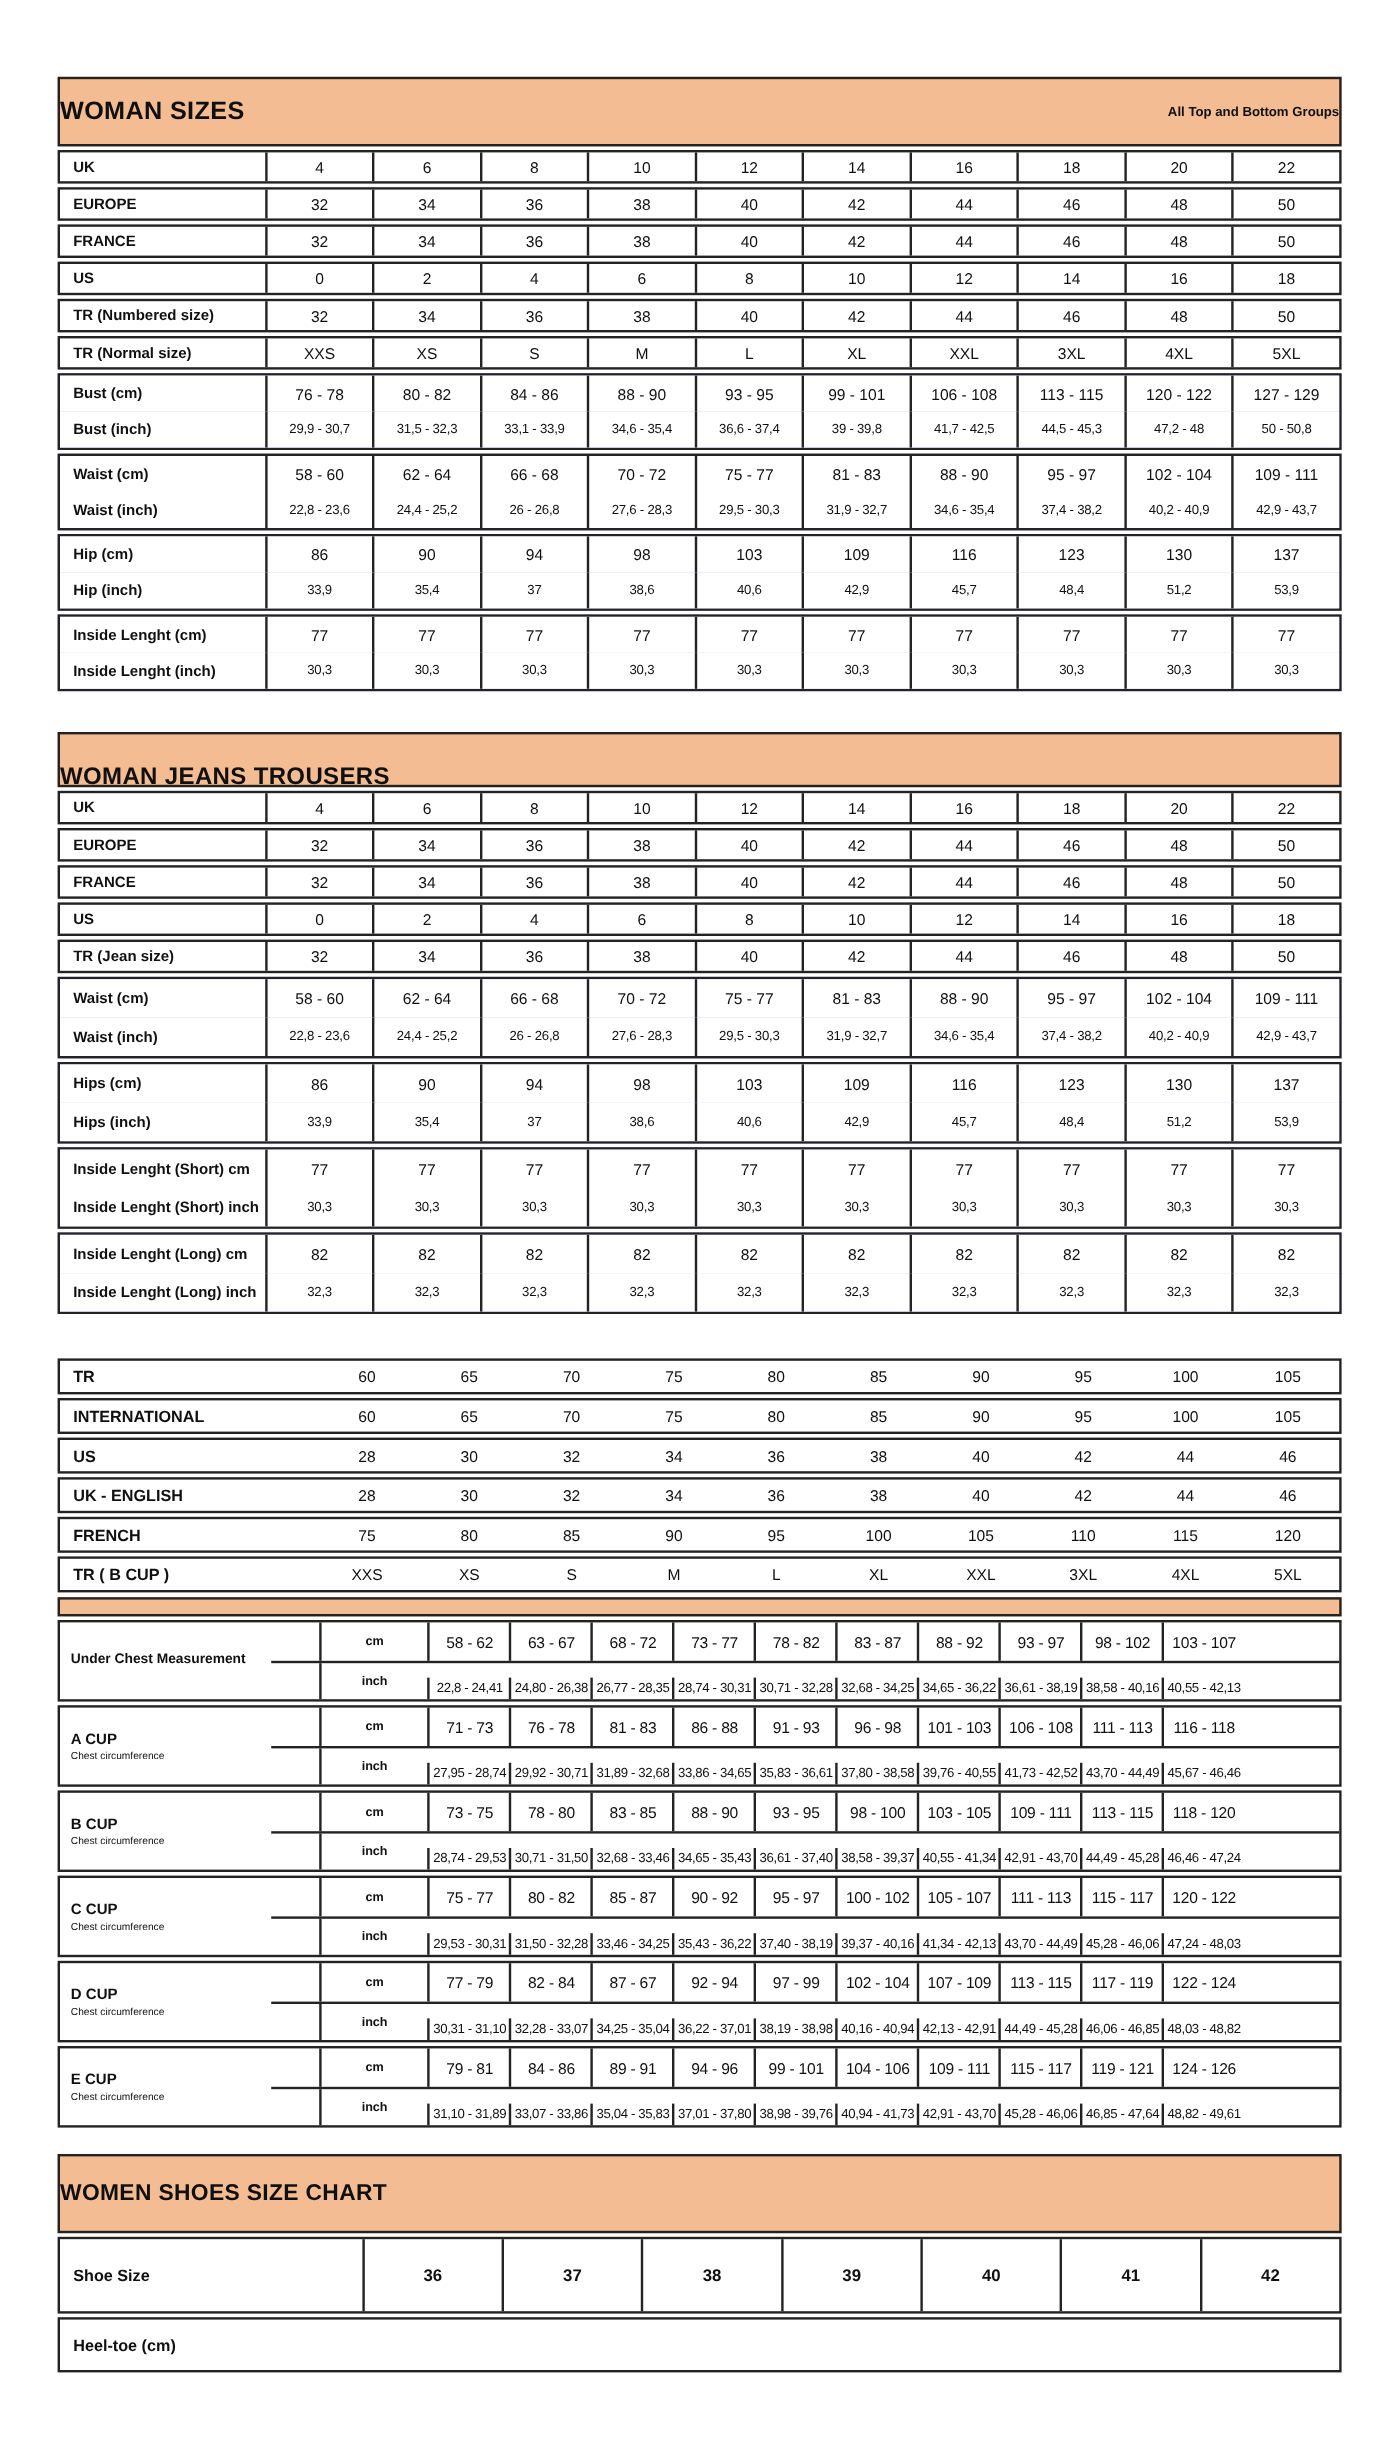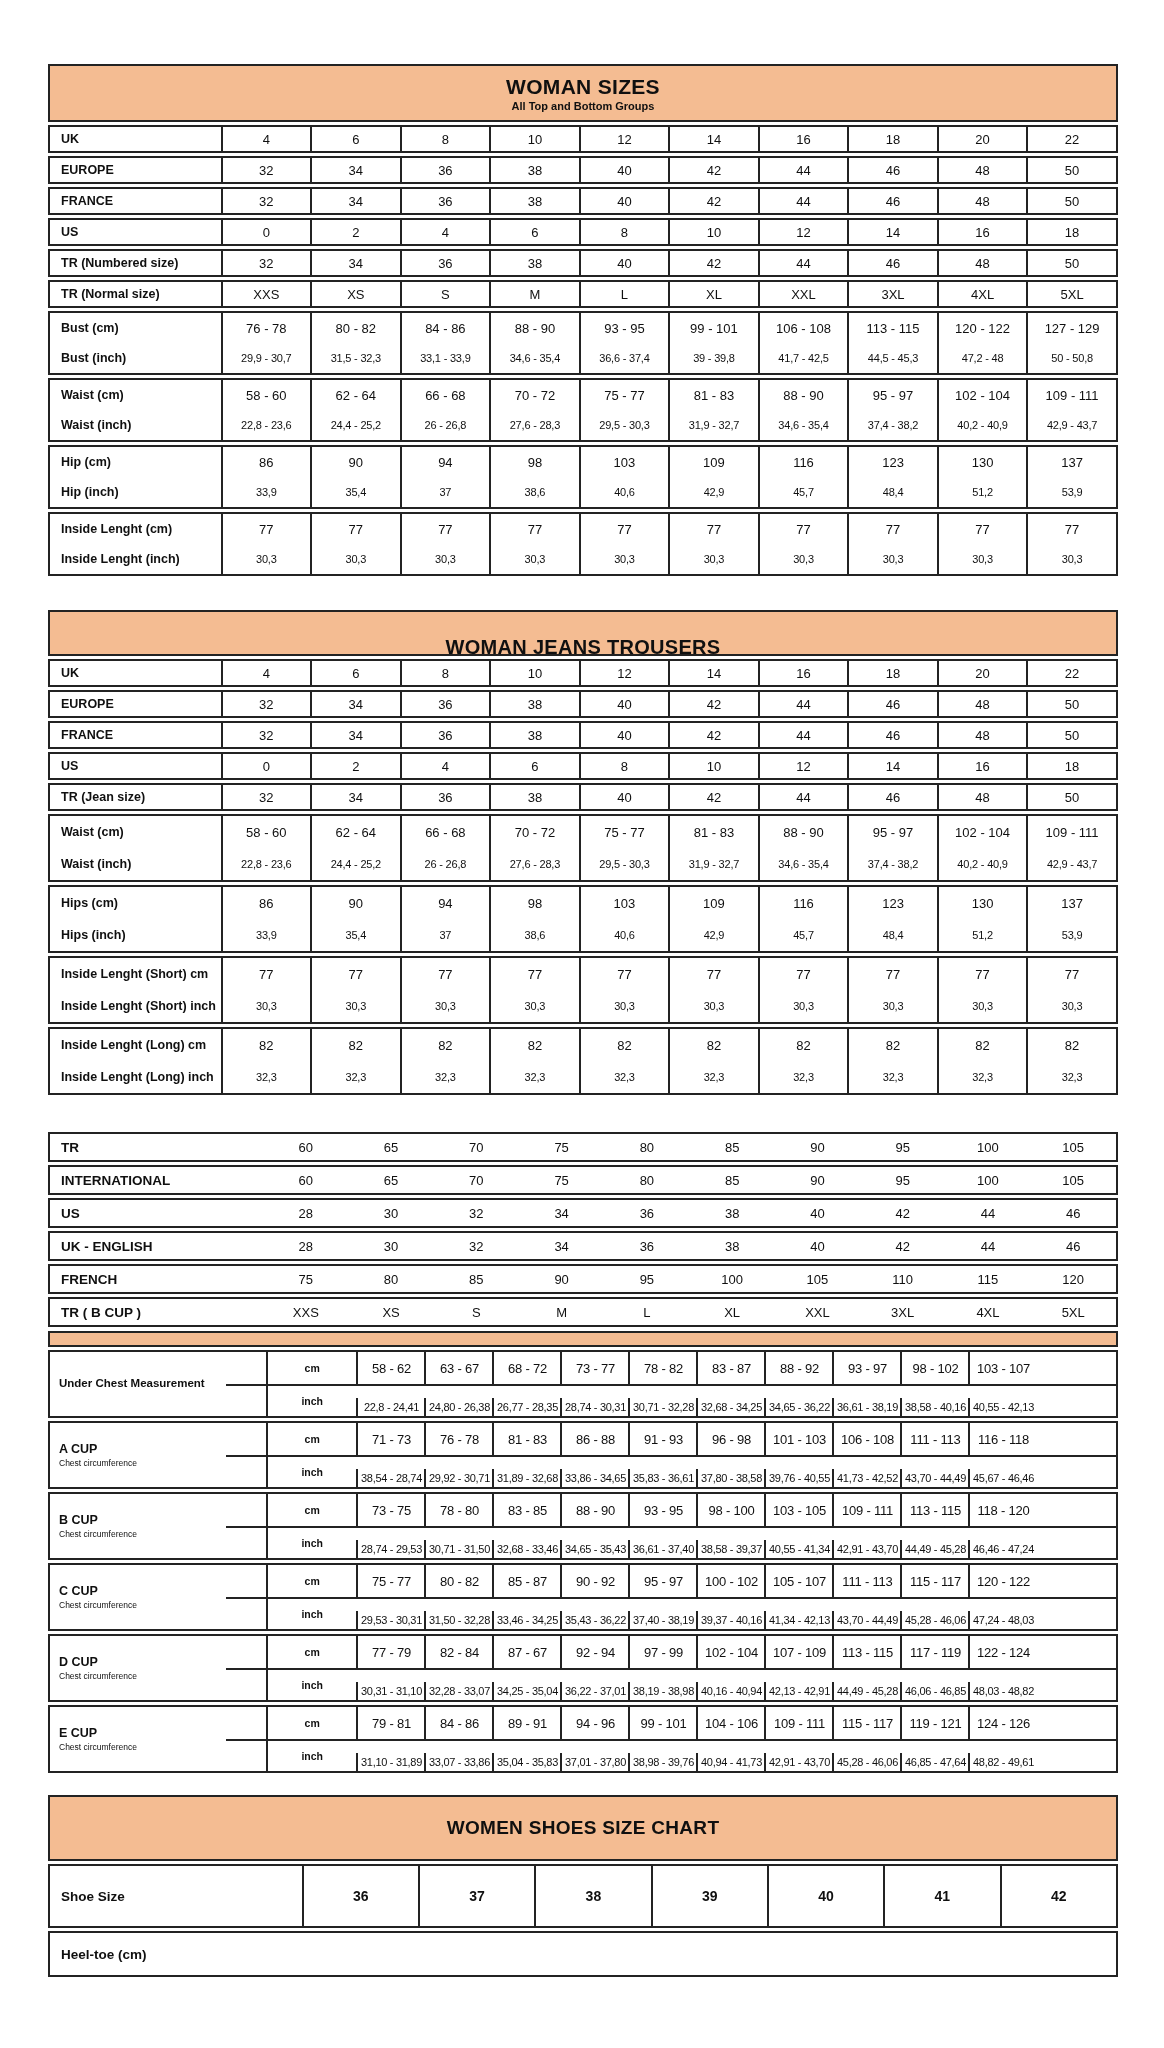--- a/index.html
+++ b/index.html
@@ -11,21 +11,21 @@
   html,body{margin:0;padding:0;}
   body{
     width:1164px;height:2048px;background:#ffffff;color:var(--ink);
     font-family:"Liberation Sans","DejaVu Sans",sans-serif;
   }
   .page{padding:64px 46px 0 48px;}
 
   
   .hdr{
     border:2px solid var(--bd);background:var(--peach);
-    display:flex;flex-direction:column;align-items:center;justify-content:center;
+    display:flex;flex-direction:row;align-items:center;justify-content:space-between;
   }
   .hdr .title{font-weight:700;letter-spacing:.3px;}
   .t-std .hdr{height:58px;}
   .t-std .hdr .title{font-size:21px;}
   .t-std .hdr .subtitle{font-size:11px;font-weight:700;margin-top:1px;}
   .t-jeans .hdr{height:46px;}
   .t-jeans .hdr .title{font-size:20px;margin-top:29px;}
   .t-bra .hdr{height:57px;}
   .t-bra .hdr .title{font-size:18px;}
   .t-shoe .hdr{height:66px;}
@@ -616,21 +616,21 @@
               <div class="cell val">86 - 88</div>
               <div class="cell val">91 - 93</div>
               <div class="cell val">96 - 98</div>
               <div class="cell val">101 - 103</div>
               <div class="cell val">106 - 108</div>
               <div class="cell val">111 - 113</div>
               <div class="cell val">116 - 118</div>
             </div>
             <div class="cuprow inchrow">
               <div class="cell unit">inch</div>
-              <div class="cell val">38,54 - 28,74</div>
+              <div class="cell val">27,95 - 28,74</div>
               <div class="cell val">29,92 - 30,71</div>
               <div class="cell val">31,89 - 32,68</div>
               <div class="cell val">33,86 - 34,65</div>
               <div class="cell val">35,83 - 36,61</div>
               <div class="cell val">37,80 - 38,58</div>
               <div class="cell val">39,76 - 40,55</div>
               <div class="cell val">41,73 - 42,52</div>
               <div class="cell val">43,70 - 44,49</div>
               <div class="cell val">45,67 - 46,46</div>
             </div>

